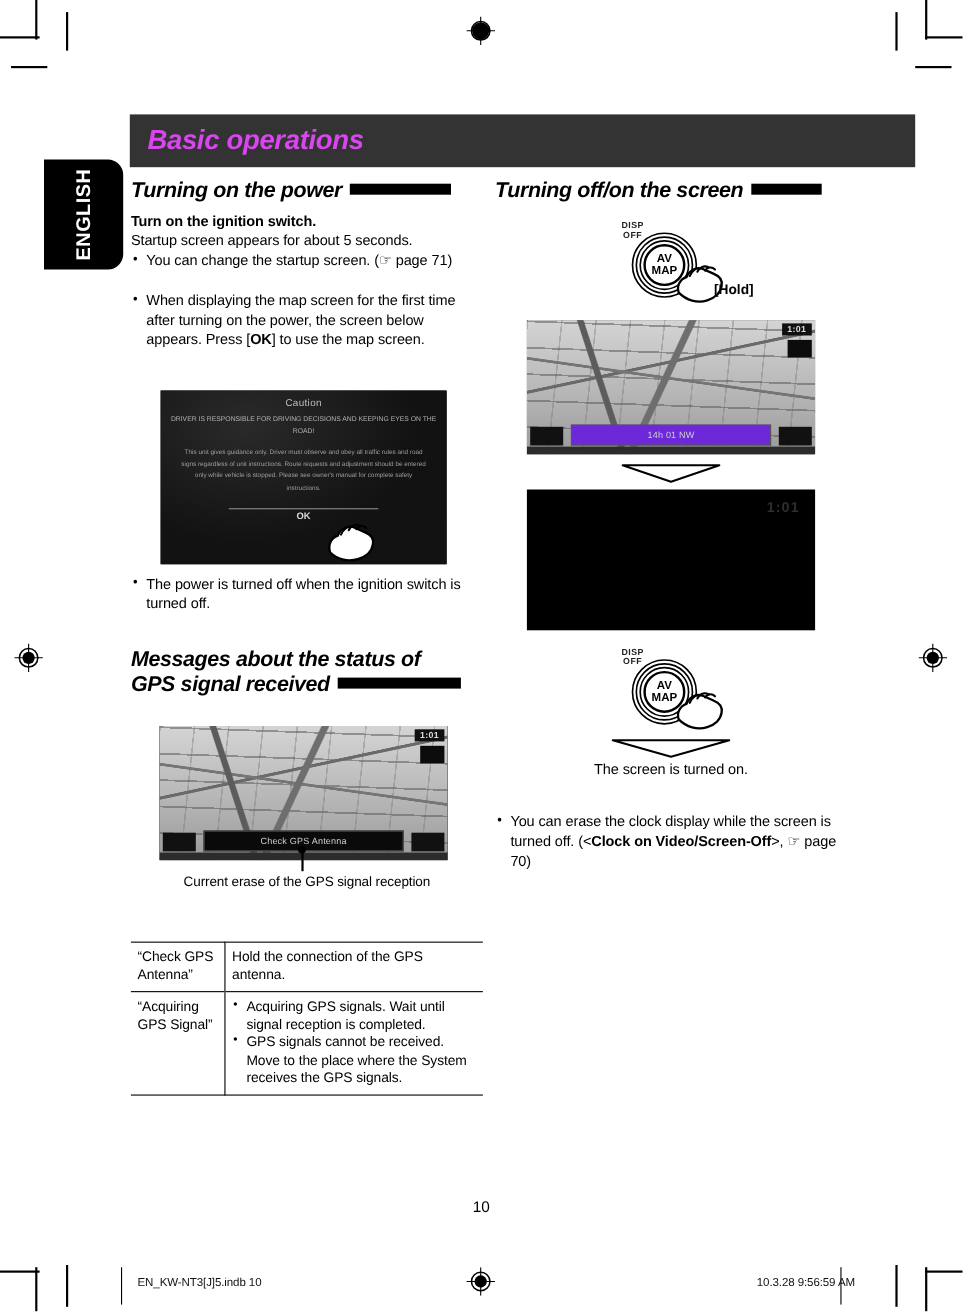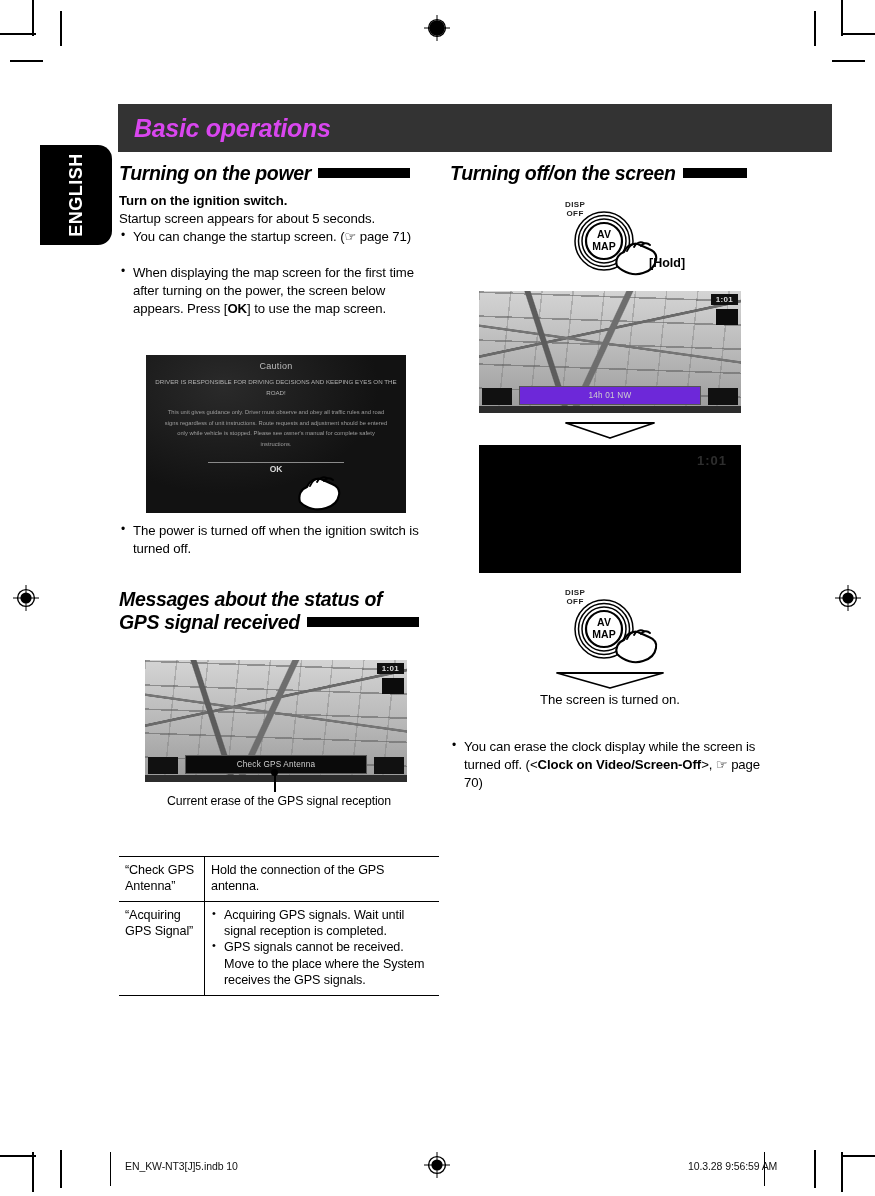--- a/index.html
+++ b/index.html
@@ -361,19 +361,20 @@
       <path d="M2 3 L108 3 L55 18 Z" fill="#fff" stroke="#000" stroke-width="1.8" stroke-linejoin="round"></path>
     </svg>
   </div>
 
   <div class="caption" style="position:absolute;left:450px;top:692px;width:320px;font-size:13.2px;">The screen is turned on.</div>
 
   <ul class="bul" style="position:absolute;left:450px;top:738px;width:330px;margin:0;">
     <li><span>You can erase the clock display while the screen is turned off. (&lt;</span><b>Clock on Video/Screen-Off</b><span>&gt;, ☞ page 70)</span></li>
   </ul>
 
+  <div class="pageno">10</div>
 
   <div class="footer-rule" style="left:110px;top:1152px;width:1.4px;height:34px;"></div>
   <div class="footer-rule" style="left:764px;top:1152px;width:1.4px;height:34px;"></div>
   <div class="foot-txt" style="left:125px;top:1160px;">EN_KW-NT3[J]5.indb   10</div>
   <div class="foot-txt" style="left:688px;top:1160px;">10.3.28   9:56:59 AM</div>
 
 </div>
 
 </body></html>

